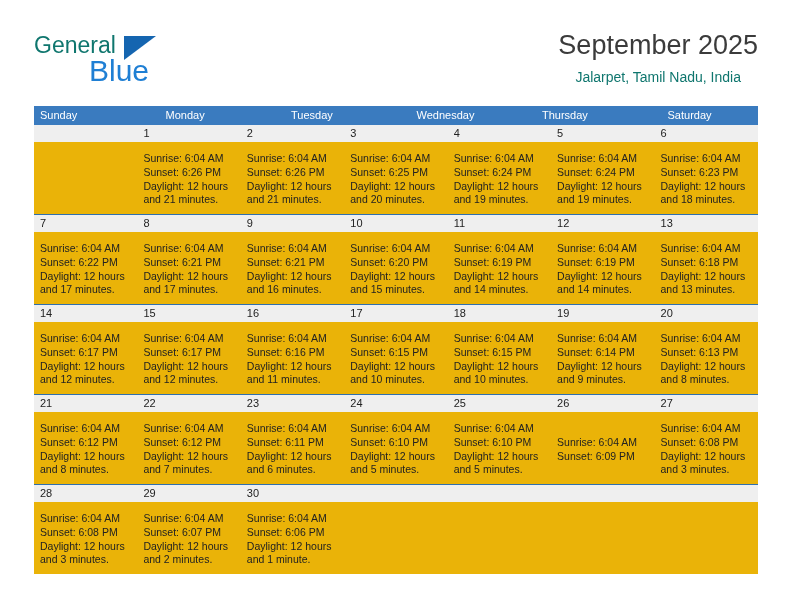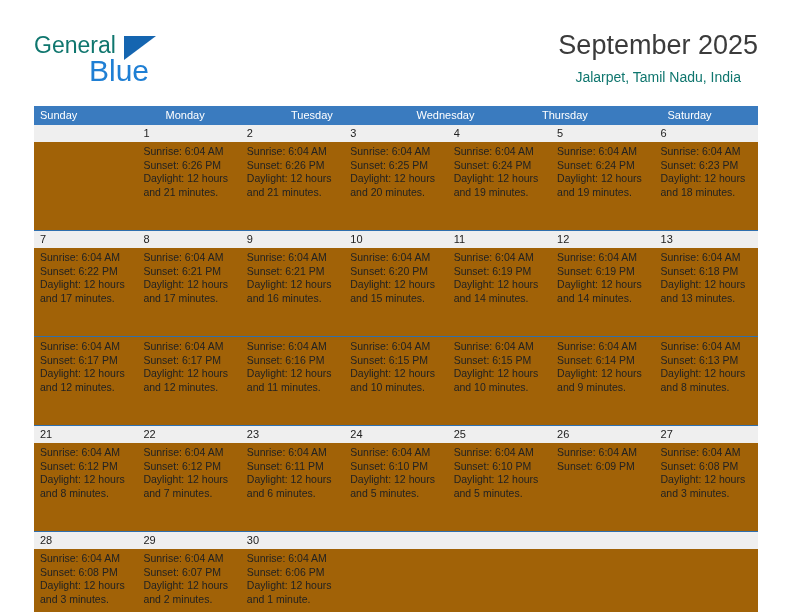--- a/index.html
+++ b/index.html
@@ -129,22 +129,23 @@
     flex: 1 1 0;
     min-width: 0;
     font-size: 11px;
     line-height: 17px;
     padding-left: 6px;
     box-sizing: border-box;
     color: #222222;
   }
   .detail-row {
     display: flex;
-    background: #a16207;
-    height: 88px;
+    background: #eab308;
+    height: 72px;
+    align-items: center;
   }
   .detail-cell {
     flex: 1 1 0;
     min-width: 0;
     padding: 3px 6px 0 6px;
     box-sizing: border-box;
   }
   .detail-line {
     font-size: 10.5px;
     line-height: 13.6px;
@@ -275,20 +276,29 @@
               <div class="detail-wrap">Daylight: 12 hours and 14 minutes.</div>
             </div>
             <div class="detail-cell">
               <div class="detail-line">Sunrise: 6:04 AM</div>
               <div class="detail-line">Sunset: 6:18 PM</div>
               <div class="detail-wrap">Daylight: 12 hours and 13 minutes.</div>
             </div>
           </div>
         </div>
         <div class="week">
+          <div class="numbers-row">
+            <div class="num-cell">14</div>
+            <div class="num-cell">15</div>
+            <div class="num-cell">16</div>
+            <div class="num-cell">17</div>
+            <div class="num-cell">18</div>
+            <div class="num-cell">19</div>
+            <div class="num-cell">20</div>
+          </div>
           <div class="detail-row">
             <div class="detail-cell">
               <div class="detail-line">Sunrise: 6:04 AM</div>
               <div class="detail-line">Sunset: 6:17 PM</div>
               <div class="detail-wrap">Daylight: 12 hours and 12 minutes.</div>
             </div>
             <div class="detail-cell">
               <div class="detail-line">Sunrise: 6:04 AM</div>
               <div class="detail-line">Sunset: 6:17 PM</div>
               <div class="detail-wrap">Daylight: 12 hours and 12 minutes.</div>

